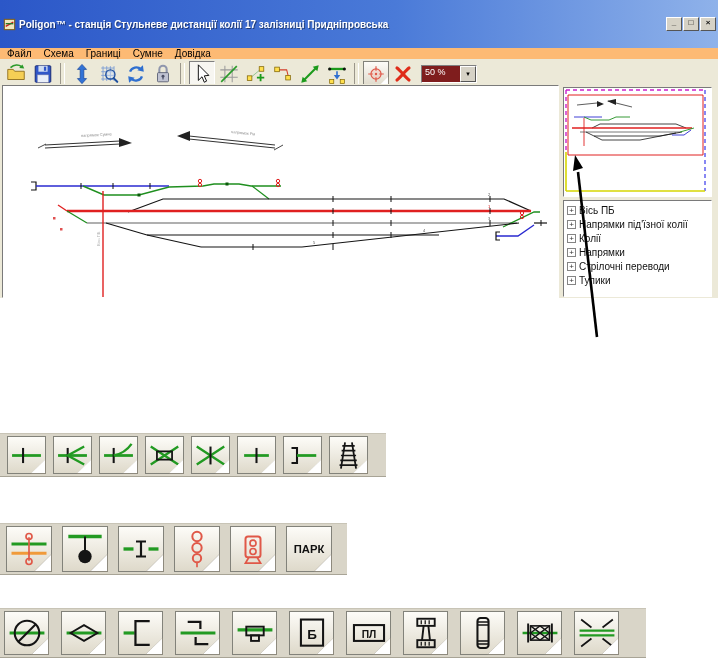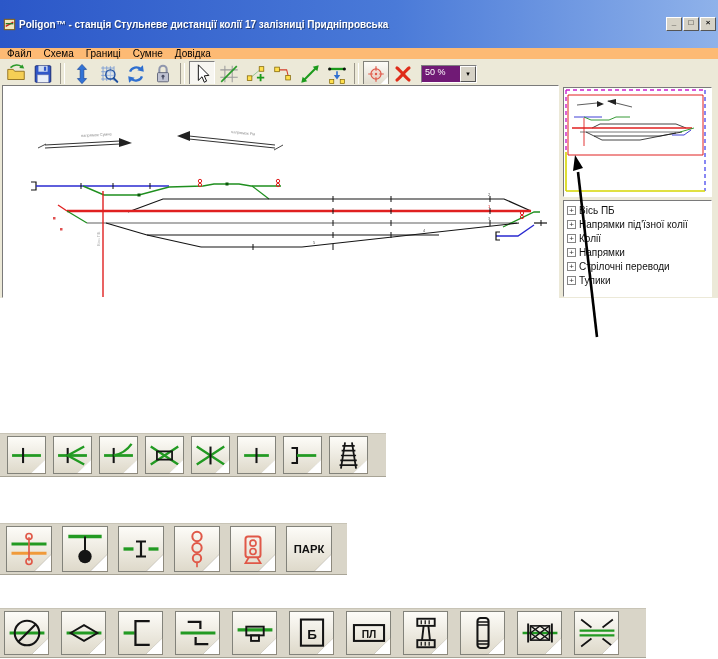--- a/index.html
+++ b/index.html
@@ -9,21 +9,21 @@
   .app-icon{width:13px;height:13px;margin-left:1px;}
   .title-text{color:#fff;font-size:10px;font-weight:bold;flex:1;white-space:nowrap;overflow:hidden;margin-left:3px;text-shadow:1px 1px 0 rgba(0,0,0,.45);}
   .win-btn{width:14px;height:12px;background:#d6d2c6;border:1px solid;border-color:#fff #555 #555 #fff;font-size:8px;line-height:9px;text-align:center;margin-left:1px;font-weight:bold;color:#111;cursor:default;}
   .menubar{height:11px;display:flex;align-items:center;font-size:10px;background:#fdba74;padding-left:1px;}
   .menu-item{padding:0 6px;height:11px;line-height:11px;}
   .tb1{height:29px;display:flex;align-items:center;padding-left:3px;gap:1px;border-bottom:1px solid #cfcbbe;}
   .tb1-btn{width:26px;height:26px;display:flex;align-items:center;justify-content:center;box-sizing:border-box;}
   .tb1-btn.pressed{border:1px solid;border-color:#808080 #fff #fff #808080;background:#f7f6f1;}
   .sep{width:3px;height:22px;border-left:1px solid #9a968a;border-right:1px solid #fff;margin:0 3px;}
   .combo{width:54px;height:16px;border:1px solid;border-color:#808080 #fff #fff #808080;background:#fff;display:flex;margin-left:4px;}
-  .combo-val{flex:1;background:#701a75;color:#fff;font-size:9px;padding:1px 0 0 3px;}
+  .combo-val{flex:1;background:#7f1d1d;color:#fff;font-size:9px;padding:1px 0 0 3px;}
   .combo-dd{width:14px;background:#d6d2c6;border:1px solid;border-color:#fff #555 #555 #fff;font-size:7px;text-align:center;line-height:13px;}
   .tb2{height:28px;display:flex;align-items:center;padding-left:4px;gap:2px;border-bottom:2px solid #b4b0a2;box-sizing:border-box;}
   .doc-btn{position:relative;background:linear-gradient(180deg,#fdfcf8 0%,#ded9ca 100%);border:1px solid #82827a;box-sizing:border-box;display:flex;align-items:center;justify-content:center;}
   .doc-btn::before{content:"";position:absolute;right:-1px;bottom:-1px;width:42%;height:42%;background:#8e8a7e;clip-path:polygon(100% 0,0 100%,100% 100%);}
   .doc-btn::after{content:"";position:absolute;right:0;bottom:0;width:37%;height:37%;background:#fff;clip-path:polygon(100% 0,0 100%,100% 100%);}
   .tb2-btn{width:24px;height:24px;}
   .chevron{margin-left:auto;margin-right:5px;align-self:flex-start;font-size:9px;color:#222;}
   .main-row{position:absolute;top:84px;left:0;width:718px;height:214px;display:flex;background:#ECE9D8;}
   .canvas-wrap{margin:1px 0 0 2px;width:555px;height:211px;background:#fff;border:1px solid;border-color:#7a7a7a #fff #fff #7a7a7a;overflow:hidden;}
   .side{width:152px;margin-left:4px;padding-top:3px;}

